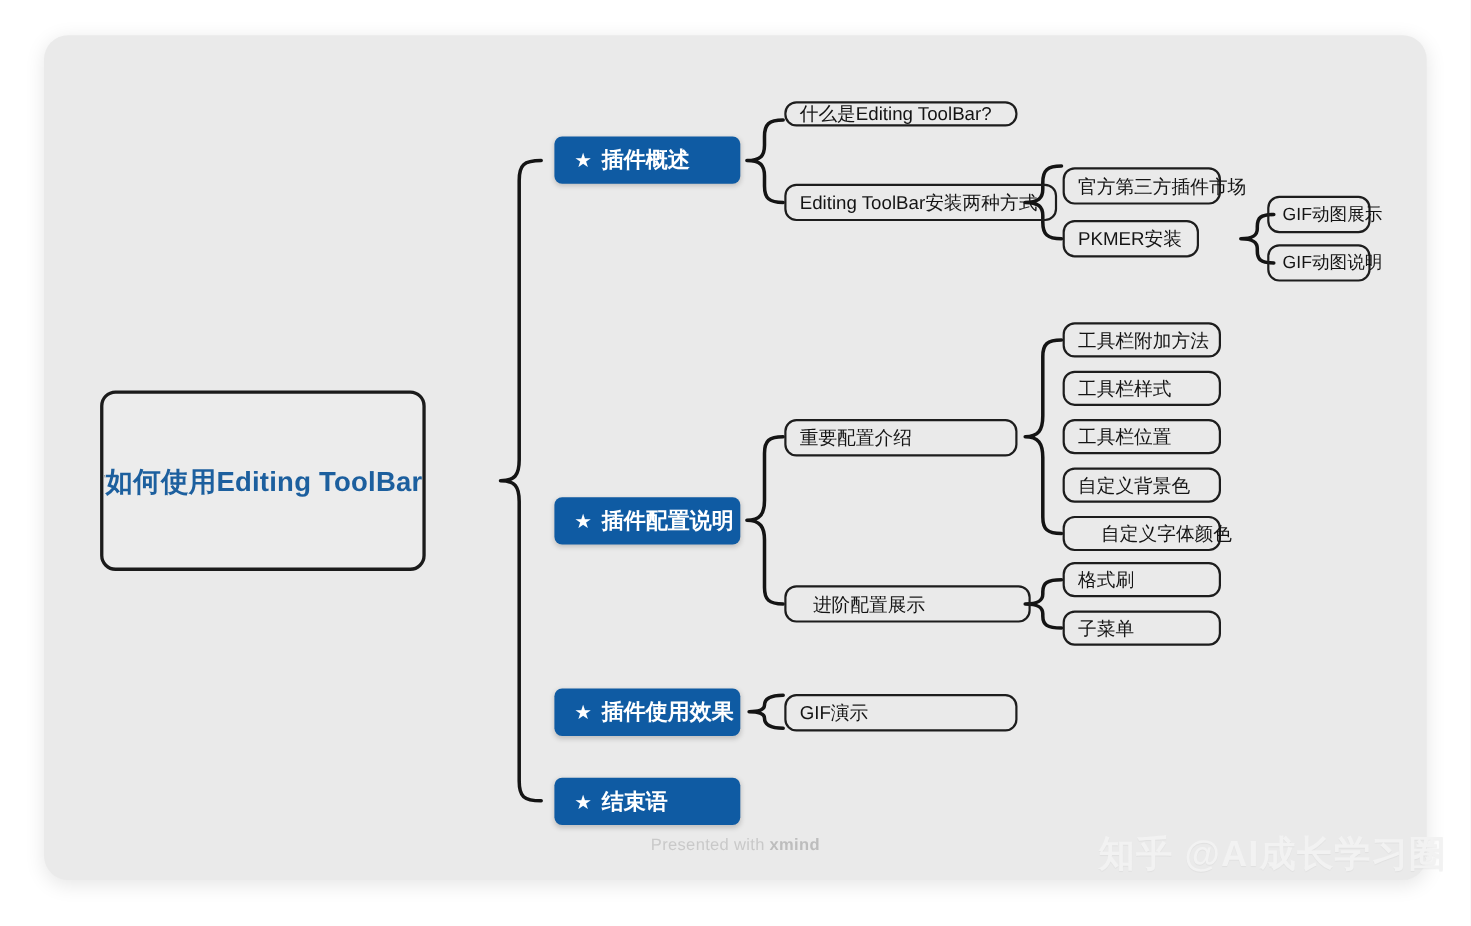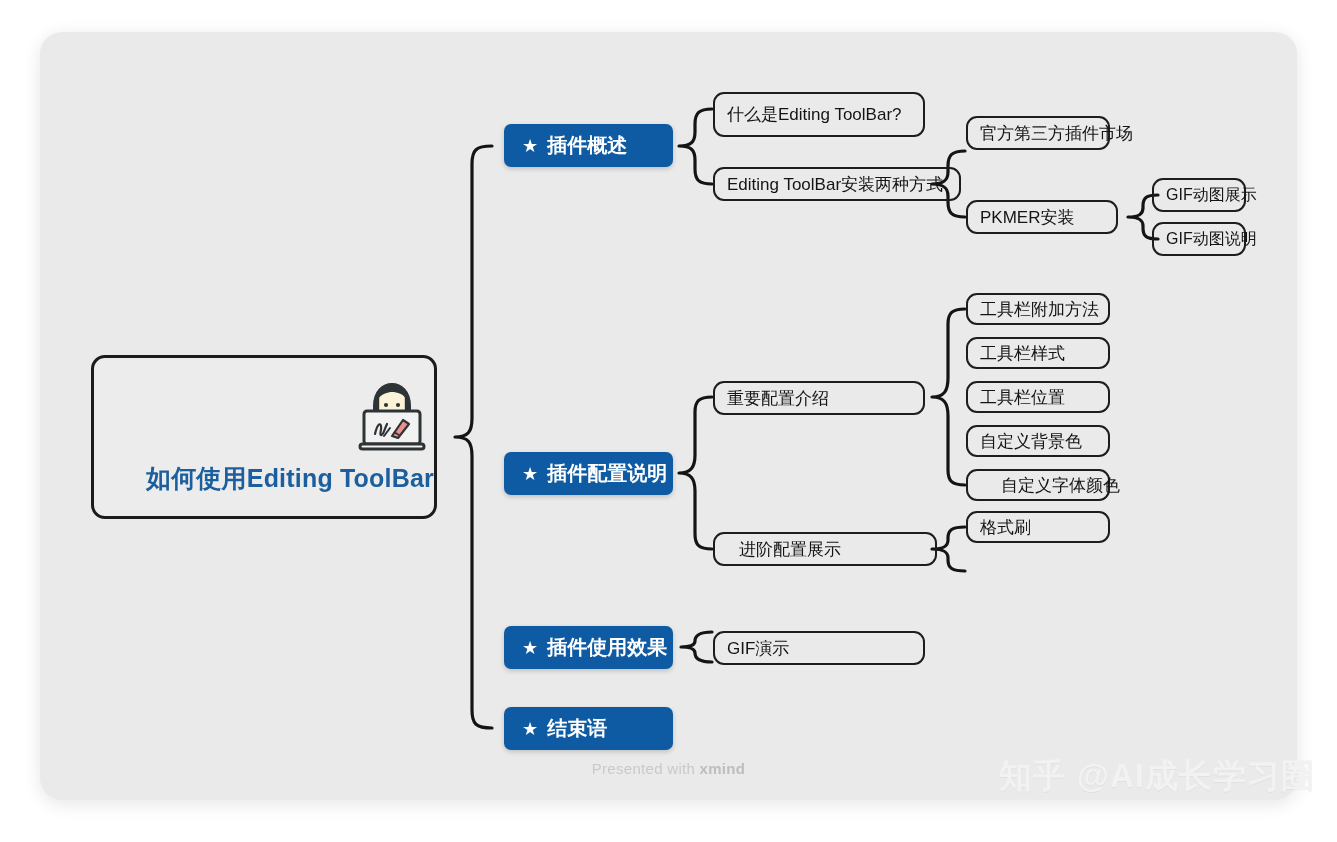--- a/index.html
+++ b/index.html
@@ -16,24 +16,24 @@
     width:1257px;height:768px;
     background:#eaeaea;
     border-radius:22px;
     box-shadow:0 4px 18px rgba(0,0,0,0.10);
   }
   #stage{position:absolute;left:0;top:0;width:1337px;height:842px;}
   svg.links{position:absolute;left:0;top:0;width:1337px;height:842px;pointer-events:none;}
 
   
   #root-node{
-    position:absolute;left:91px;top:355px;width:346px;height:164px;
+    position:absolute;left:91px;top:355px;width:296px;height:164px;
     border:3px solid #1b1b1b;border-radius:14px;
     background:#ececec;
-    display:flex;flex-direction:column;align-items:flex-end;justify-content:center;
+    display:flex;align-items:center;justify-content:center;
     box-sizing:border-box;
   }
   #root-illustration{width:84px;height:74px;margin-bottom:8px;}
   #root-title{
     color:#1c5f9e;font-weight:bold;font-size:25px;letter-spacing:.2px;
     white-space:nowrap;
   }
 
   
   .l1{
@@ -200,33 +200,33 @@
   <div class="l1" style="left:504px;top:626px;width:169px;height:43px;">
     <span class="star">★</span>
     <span>插件使用效果</span>
   </div>
 
   <div class="l1" style="left:504px;top:707px;width:169px;height:43px;">
     <span class="star">★</span>
     <span>结束语</span>
   </div>
 
-  <div class="onode" style="left:713px;top:92px;width:212px;height:45px;text-align:right;">
+  <div class="onode" style="left:713px;top:92px;width:212px;height:23px;text-align:right;">
     <span>什么是Editing ToolBar?</span>
   </div>
 
   <div class="onode" style="left:713px;top:167px;width:248px;height:34px;">
     <span>Editing ToolBar安装两种方式</span>
   </div>
 
-  <div class="onode" style="left:966px;top:116px;width:144px;height:34px;">
+  <div class="onode" style="left:966px;top:152px;width:144px;height:34px;">
     <span>官方第三方插件市场</span>
   </div>
 
-  <div class="onode" style="left:966px;top:200px;width:152px;height:34px;">
+  <div class="onode" style="left:966px;top:200px;width:124px;height:34px;">
     <span>PKMER安装</span>
   </div>
 
   <div class="onode small" style="left:1152px;top:178px;width:94px;height:34px;">
     <span>GIF动图展示</span>
   </div>
 
   <div class="onode small" style="left:1152px;top:222px;width:94px;height:34px;">
     <span>GIF动图说明</span>
   </div>
@@ -251,20 +251,23 @@
   <div class="onode" style="left:966px;top:425px;width:144px;height:32px;">
     <span>自定义背景色</span>
   </div>
   <div class="onode" style="left:966px;top:469px;width:144px;height:32px;padding-left:33px;">
     <span>自定义字体颜色</span>
   </div>
 
   <div class="onode" style="left:966px;top:511px;width:144px;height:32px;">
     <span>格式刷</span>
   </div>
+  <div class="onode" style="left:966px;top:555px;width:144px;height:32px;">
+    <span>子菜单</span>
+  </div>
 
   <div class="onode" style="left:713px;top:631px;width:212px;height:34px;">
     <span>GIF演示</span>
   </div>
 
   <div id="xmind-credit">
     <span>Presented with </span><b>xmind</b>
   </div>
 
   <div id="zhihu-watermark">知乎 @AI成长学习圈</div>

